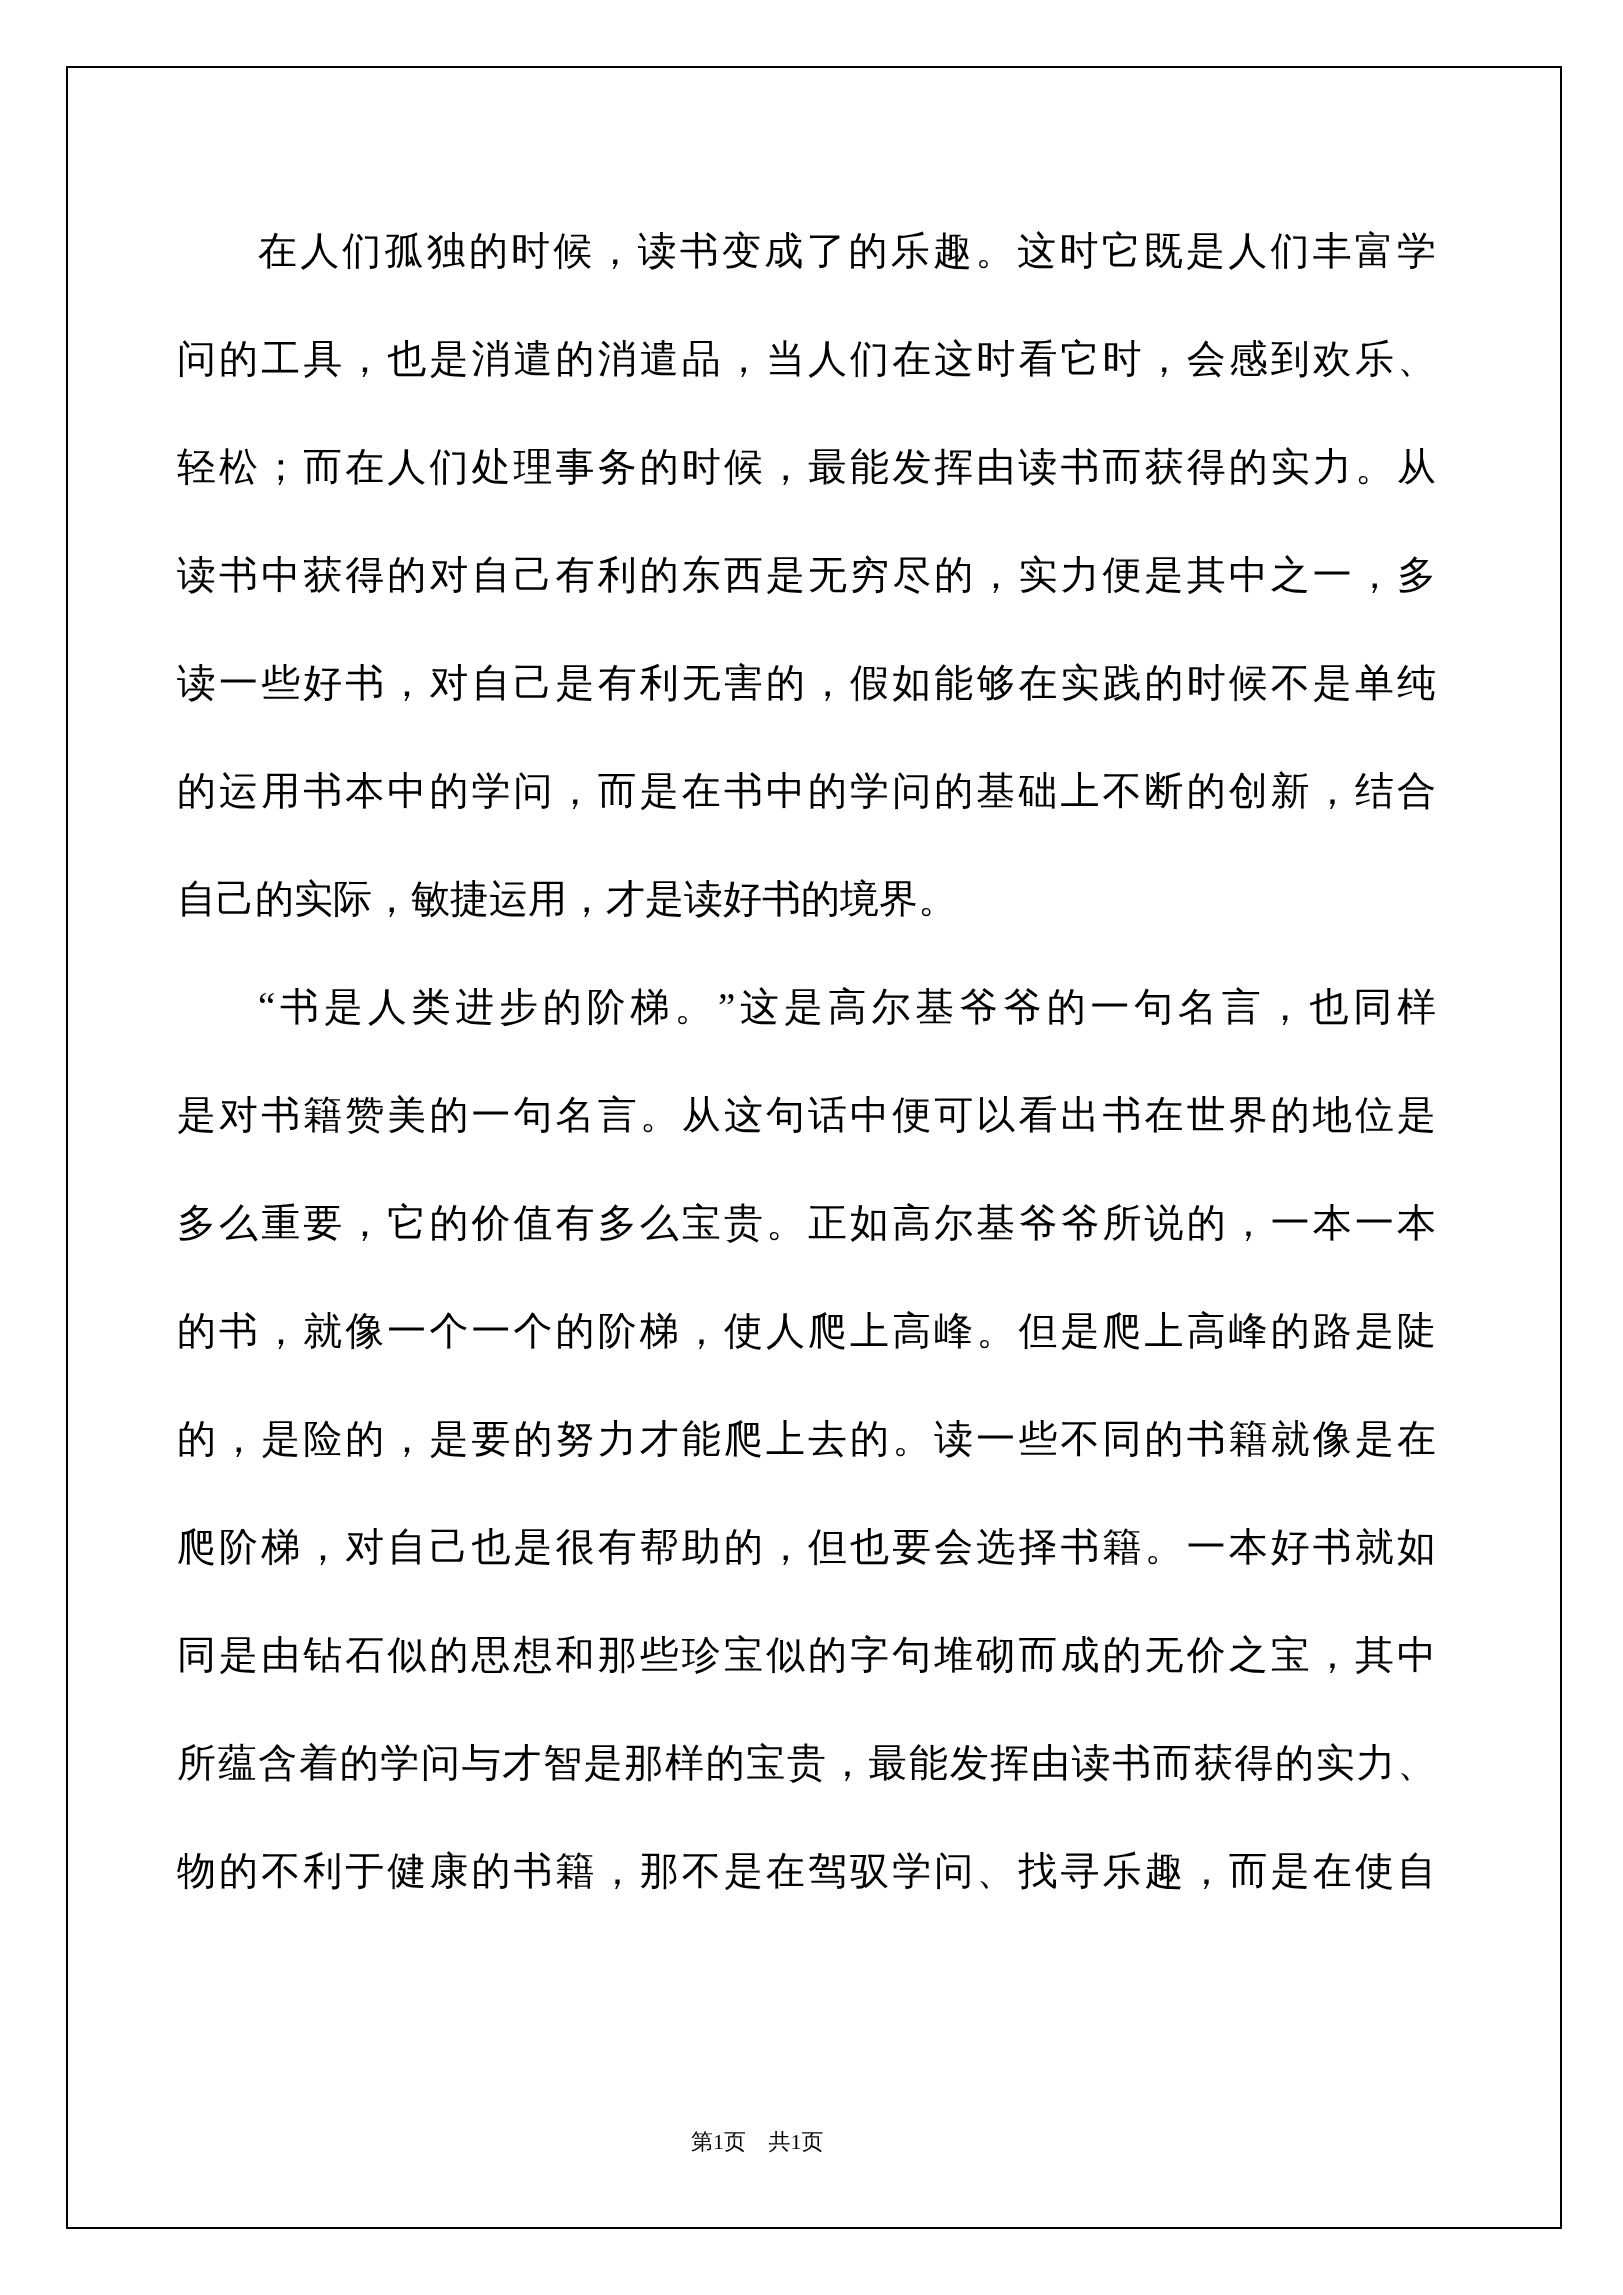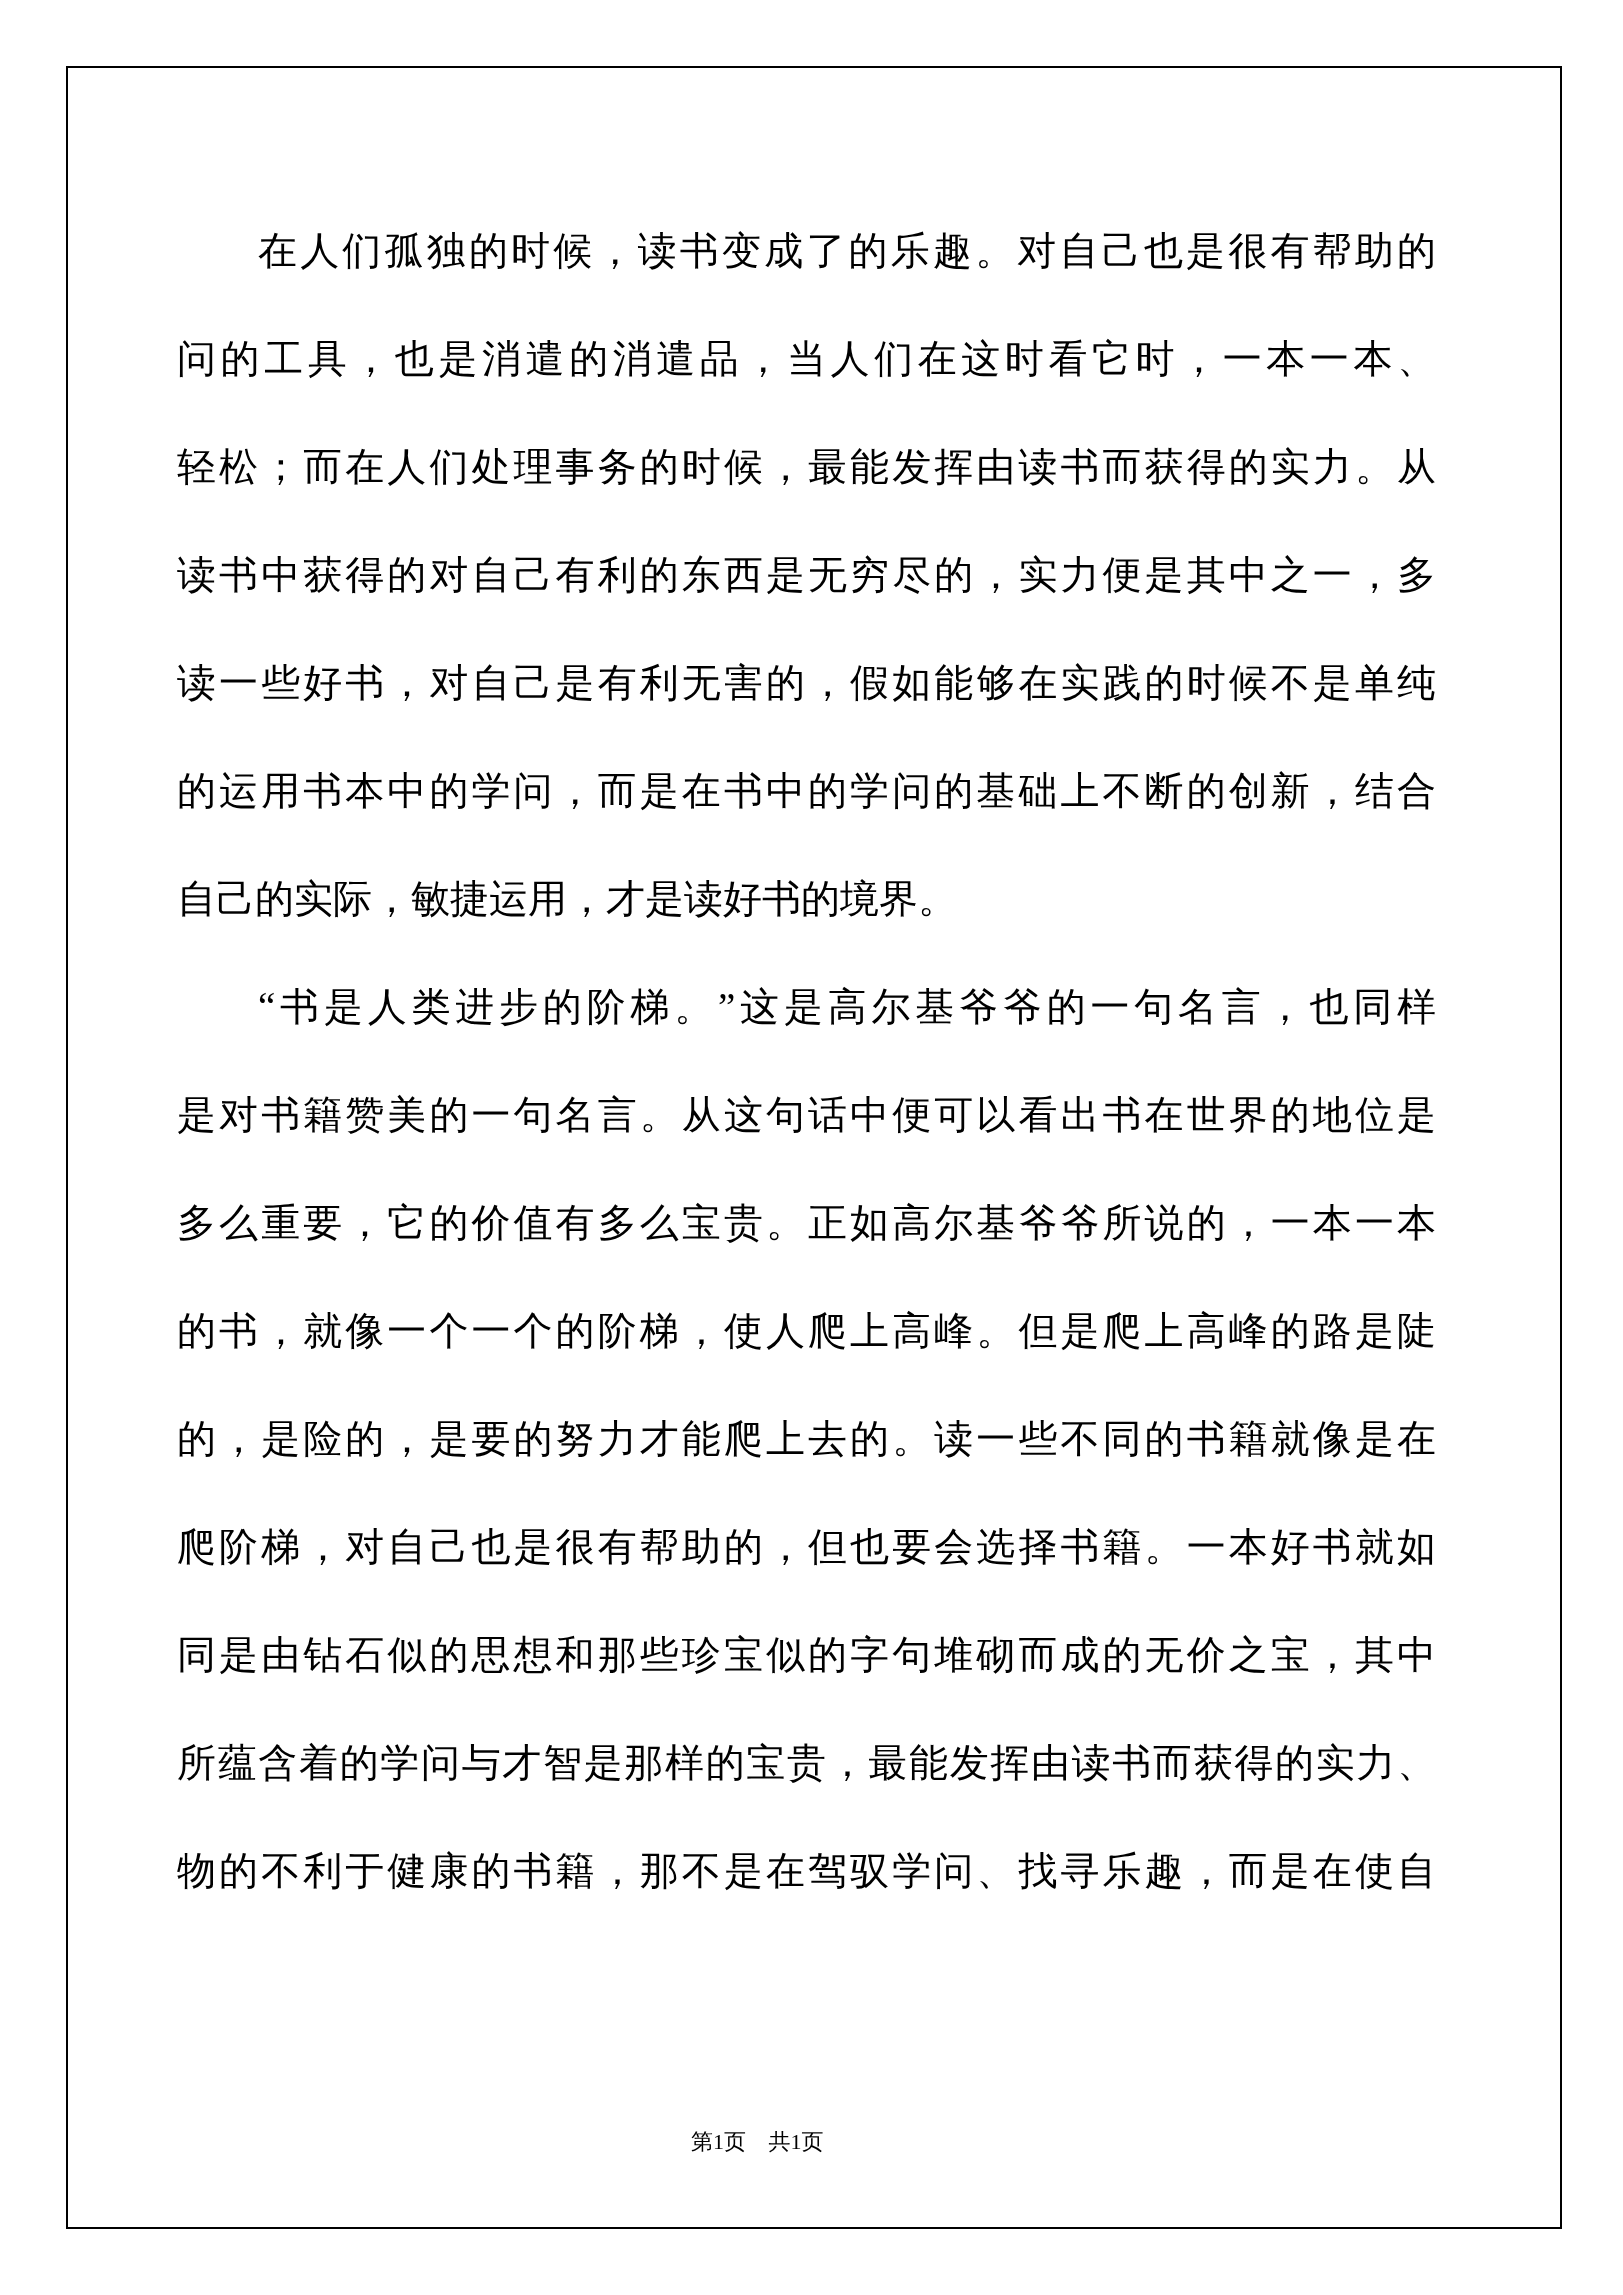--- a/index.html
+++ b/index.html
@@ -67,22 +67,22 @@
 </style>
 </head>
 <body>
 
 <div class="page">
   <div class="frame"></div>
 
   <div class="text-block">
 
     <div class="para">
-      <div class="line indent">在人们孤独的时候，读书变成了的乐趣。对自己也是很有帮助的</div>
-      <div class="line">问的工具，也是消遣的消遣品，当人们在这时看它时，一本一本、</div>
+      <div class="line indent">在人们孤独的时候，读书变成了的乐趣。这时它既是人们丰富学</div>
+      <div class="line">问的工具，也是消遣的消遣品，当人们在这时看它时，会感到欢乐、</div>
       <div class="line">轻松；而在人们处理事务的时候，最能发挥由读书而获得的实力。从</div>
       <div class="line">读书中获得的对自己有利的东西是无穷尽的，实力便是其中之一，多</div>
       <div class="line">读一些好书，对自己是有利无害的，假如能够在实践的时候不是单纯</div>
       <div class="line">的运用书本中的学问，而是在书中的学问的基础上不断的创新，结合</div>
       <div class="line last">自己的实际，敏捷运用，才是读好书的境界。</div>
     </div>
 
     <div class="para">
       <div class="line indent">“书是人类进步的阶梯。”这是高尔基爷爷的一句名言，也同样</div>
       <div class="line">是对书籍赞美的一句名言。从这句话中便可以看出书在世界的地位是</div>

